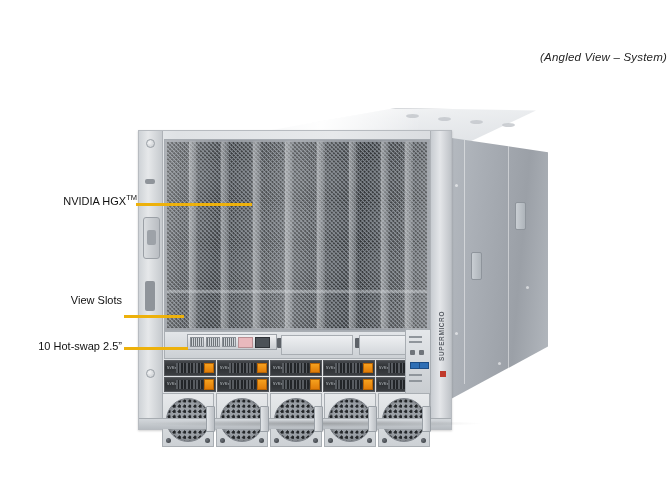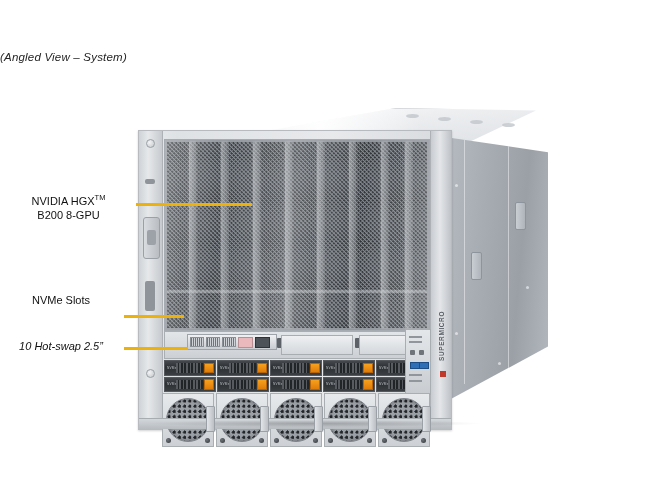--- a/index.html
+++ b/index.html
@@ -21,46 +21,46 @@
     position: absolute;
     inset: 0;
   }
 
   
   .caption {
     position: absolute;
     left: 0;
     right: 0;
     top: 51px;
-    text-align: left;
+    text-align: right;
     font-style: italic;
     font-size: 11.5px;
     letter-spacing: 0.2px;
     color: #242424;
   }
 
   
   .anno {
     position: absolute;
-    text-align: center;
+    text-align: right;
     font-size: 11px;
     line-height: 13.5px;
     color: #111;
     white-space: nowrap;
   }
   .anno .ln { display: block; }
   .anno sup {
     font-size: 7.5px;
     vertical-align: super;
     line-height: 0;
   }
 
   #anno-gpu   { left: 0;  width: 137px; top: 195px; }
   #anno-m2    { left: 0;  width: 122px; top: 294px; }
-  #anno-bays  { left: 0;  width: 122px; top: 340px; font-style: italic; }
+  #anno-bays  { left: 0;  width: 122px; top: 340px; }
 
   
   .leader {
     position: absolute;
     height: 3px;
     background: #edb10b;
   }
   #leader-gpu  { left: 136px; top: 203px; width: 116px; }
   #leader-m2   { left: 124px; top: 315px; width: 60px; }
   #leader-bays { left: 124px; top: 347px; width: 64px; }
@@ -659,24 +659,23 @@
   </div>
 
   <div class="ground-shadow"></div>
 
   <div class="leader" id="leader-gpu"></div>
   <div class="leader" id="leader-m2"></div>
   <div class="leader" id="leader-bays"></div>
 
   <div class="anno" id="anno-gpu">
     <span class="ln"><span>NVIDIA HGX</span><sup>TM</sup></span>
-    <span class="ln">B200 8-GPU</span>
   </div>
 
   <div class="anno" id="anno-m2">
-    <span class="ln">NVMe Slots</span>
+    <span class="ln">View Slots</span>
   </div>
 
   <div class="anno" id="anno-bays">
     <span class="ln">10 Hot-swap 2.5”</span>
   </div>
 
 </div>
 
 </body></html>

